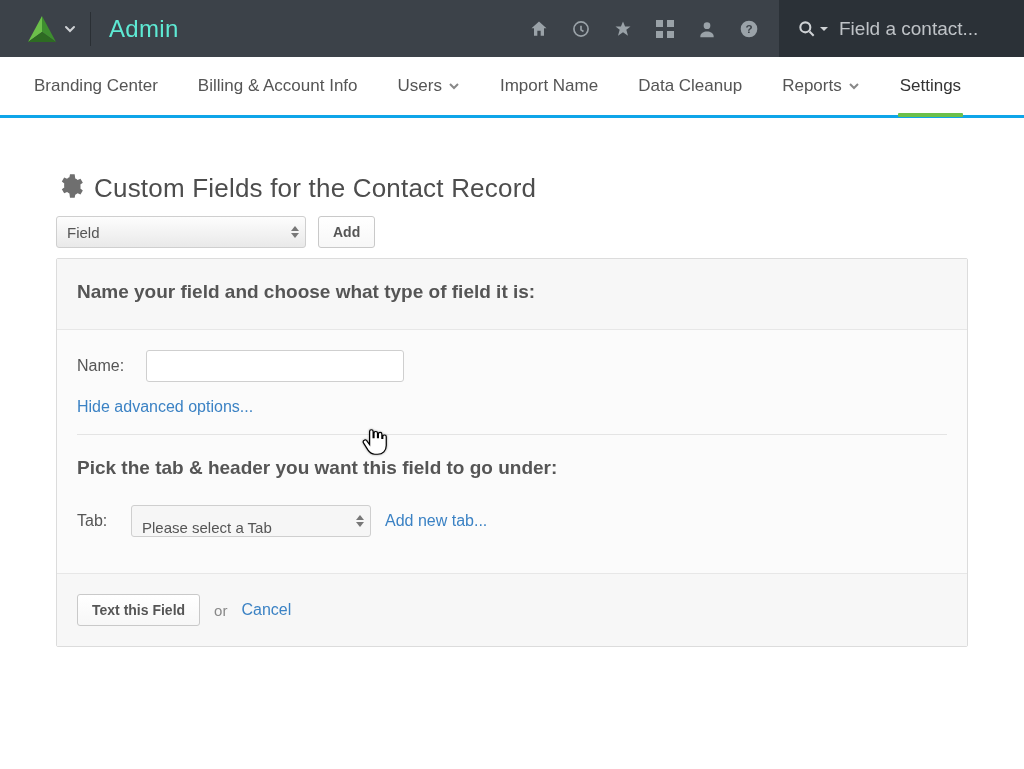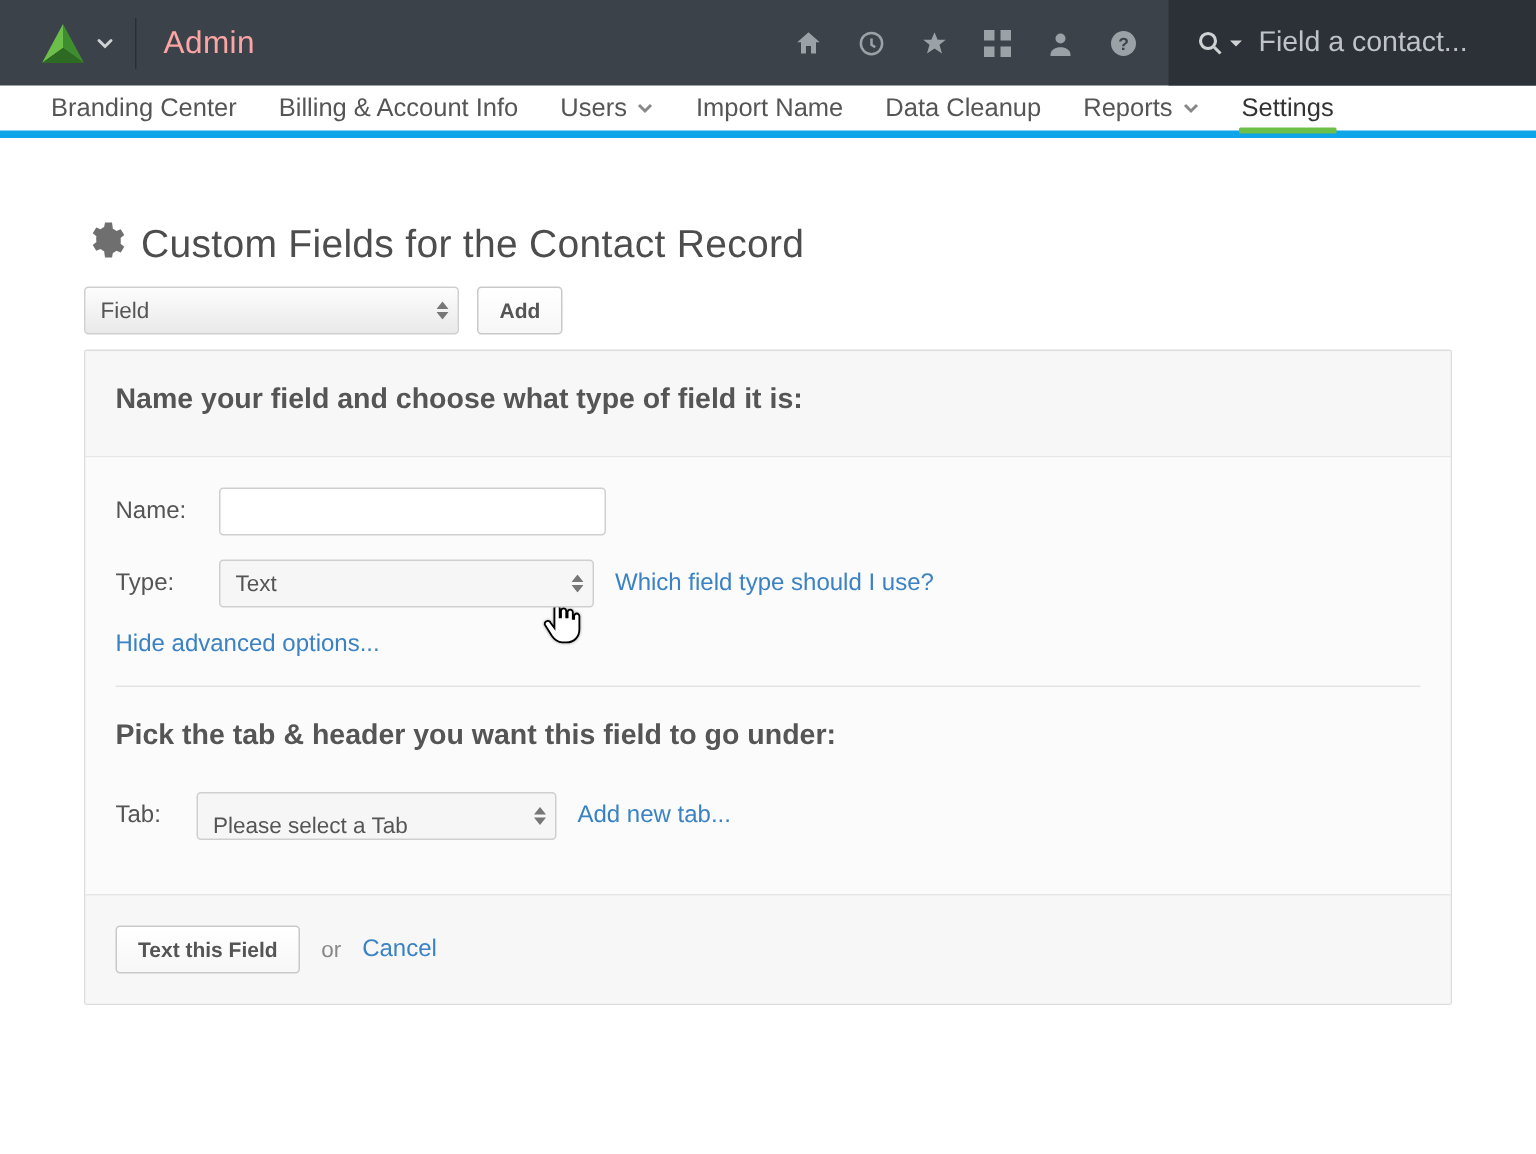--- a/index.html
+++ b/index.html
@@ -7,29 +7,29 @@
   a { text-decoration: none; }
 
   
   .topbar { height: 57px; background:#3c4249; display:flex; align-items:center; color:#bfc3c7; position:relative; }
   .topbar-left { display:flex; align-items:center; height:100%; }
   .logo-wrap { display:flex; align-items:center; padding:0 10px 0 28px; gap:8px; }
   .logo { width:28px; height:26px; position:relative; }
   .logo svg { width:28px; height:26px; display:block; }
   .logo-chevron { color:#cfd2d5; }
   .vdiv { width:1px; height:34px; background:#2a2f34; margin:0 4px; }
-  .topbar-title { font-size:21px; color:#fca5a5; letter-spacing:.3px; margin-left:14px; }
+  .topbar-title { font-size:24px; color:#5eead4; letter-spacing:.3px; margin-left:14px; }
   .topbar-icons { margin-left:auto; display:flex; align-items:center; gap:22px; padding-right:20px; color:#9aa2a8; }
   .topbar-icons .ico { width:20px; height:20px; display:flex; align-items:center; justify-content:center; cursor:pointer; }
   .topbar-search { width:245px; height:57px; background:#2b3137; display:flex; align-items:center; padding:0 18px; color:#9aa2a8; gap:10px;}
   .topbar-search .find-txt { font-size:19px; color:#bfc3c7; white-space:nowrap; }
   .srch-wrap{display:flex;align-items:center;gap:2px;}
 
   
-  .navtabs { height:35px; border-bottom:5px solid #0ea5e9; display:flex; align-items:center; padding:0 34px; gap:28px; font-size:17px; color:#555;}
+  .navtabs { height:61px; border-bottom:3px solid #0ea5e9; display:flex; align-items:center; padding:0 34px; gap:40px; font-size:17px; color:#555;}
   .navtabs .tab { display:flex; align-items:center; gap:6px; cursor:pointer; height:100%; position:relative; }
   .navtabs .tab.active { color:#333; }
   .navtabs .tab.active::after{content:"";position:absolute;left:-2px;right:-2px;bottom:-2px;height:4px;background:#6cc04a;border-radius:1px;}
 
   
   .page { padding: 30px 56px 0 56px; }
   .page-head { display:flex; align-items:center; gap:10px; margin-top:24px; }
   .page-title { font-size:26px; color:#4d4d4d; font-weight:400; letter-spacing:.2px;}
   .intro { margin-top:28px; font-size:17px; line-height:1.5; color:#666; max-width:870px;}
 
@@ -214,35 +214,20 @@
 
   <div class="panel">
     <div class="panel-head">
       <h3>Name your field and choose what type of field it is:</h3>
     </div>
 
     <div class="panel-body">
       <div class="form-row">
         <span class="lbl">Name:</span>
         <input class="txt" type="text" value="" style="">
-      </div>
-      <div class="form-row">
-        <span class="lbl">Type:</span>
-        <div class="select w255">
-          <span>Text</span>
-          <span class="stepper-arrows">
-            <svg width="8" height="6" viewBox="0 0 8 6">
-                <path d="M4 0L0 5h8z" fill="#777"></path>
-              </svg>
-            <svg width="8" height="6" viewBox="0 0 8 6">
-                <path d="M4 6L0 1h8z" fill="#777"></path>
-              </svg>
-          </span>
-        </div>
-        <a class="link">Which field type should I use?</a>
       </div>
       <a class="link small">Hide advanced options...</a>
 
       <hr class="sep">
 
       <div class="sub-head">Pick the tab &amp; header you want this field to go under:</div>
 
       <div class="form-row">
         <span class="lbl" style="width:40px;">Tab:</span>
         <div class="select w240">

